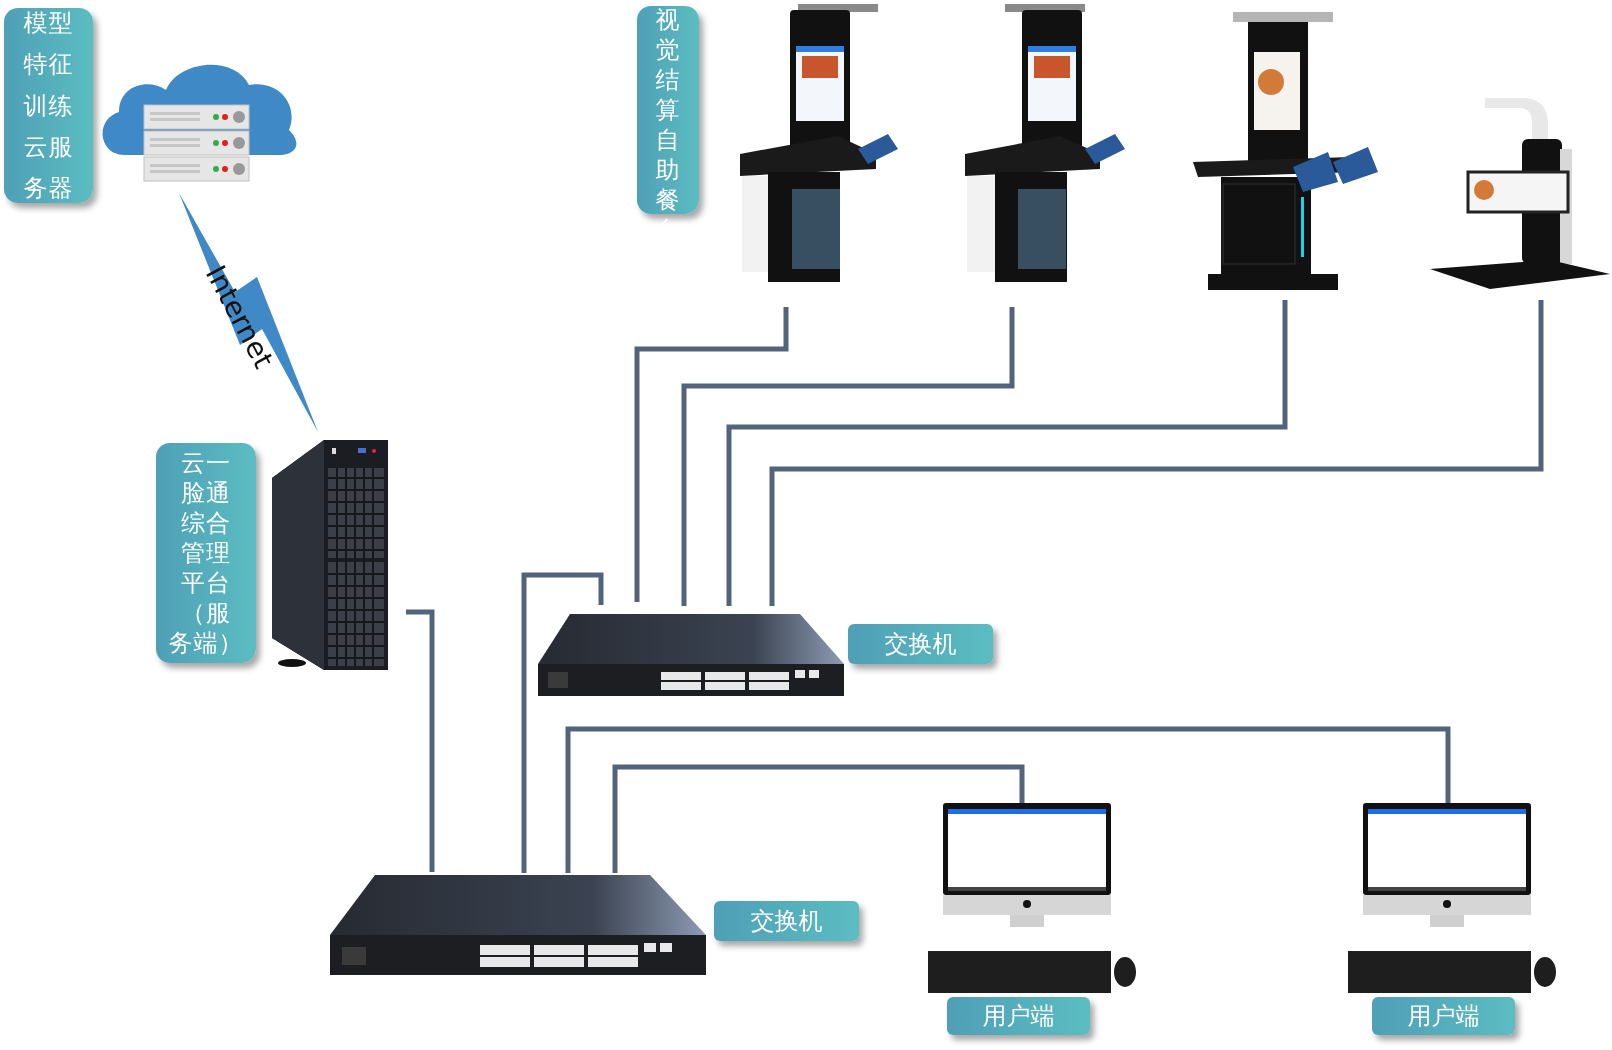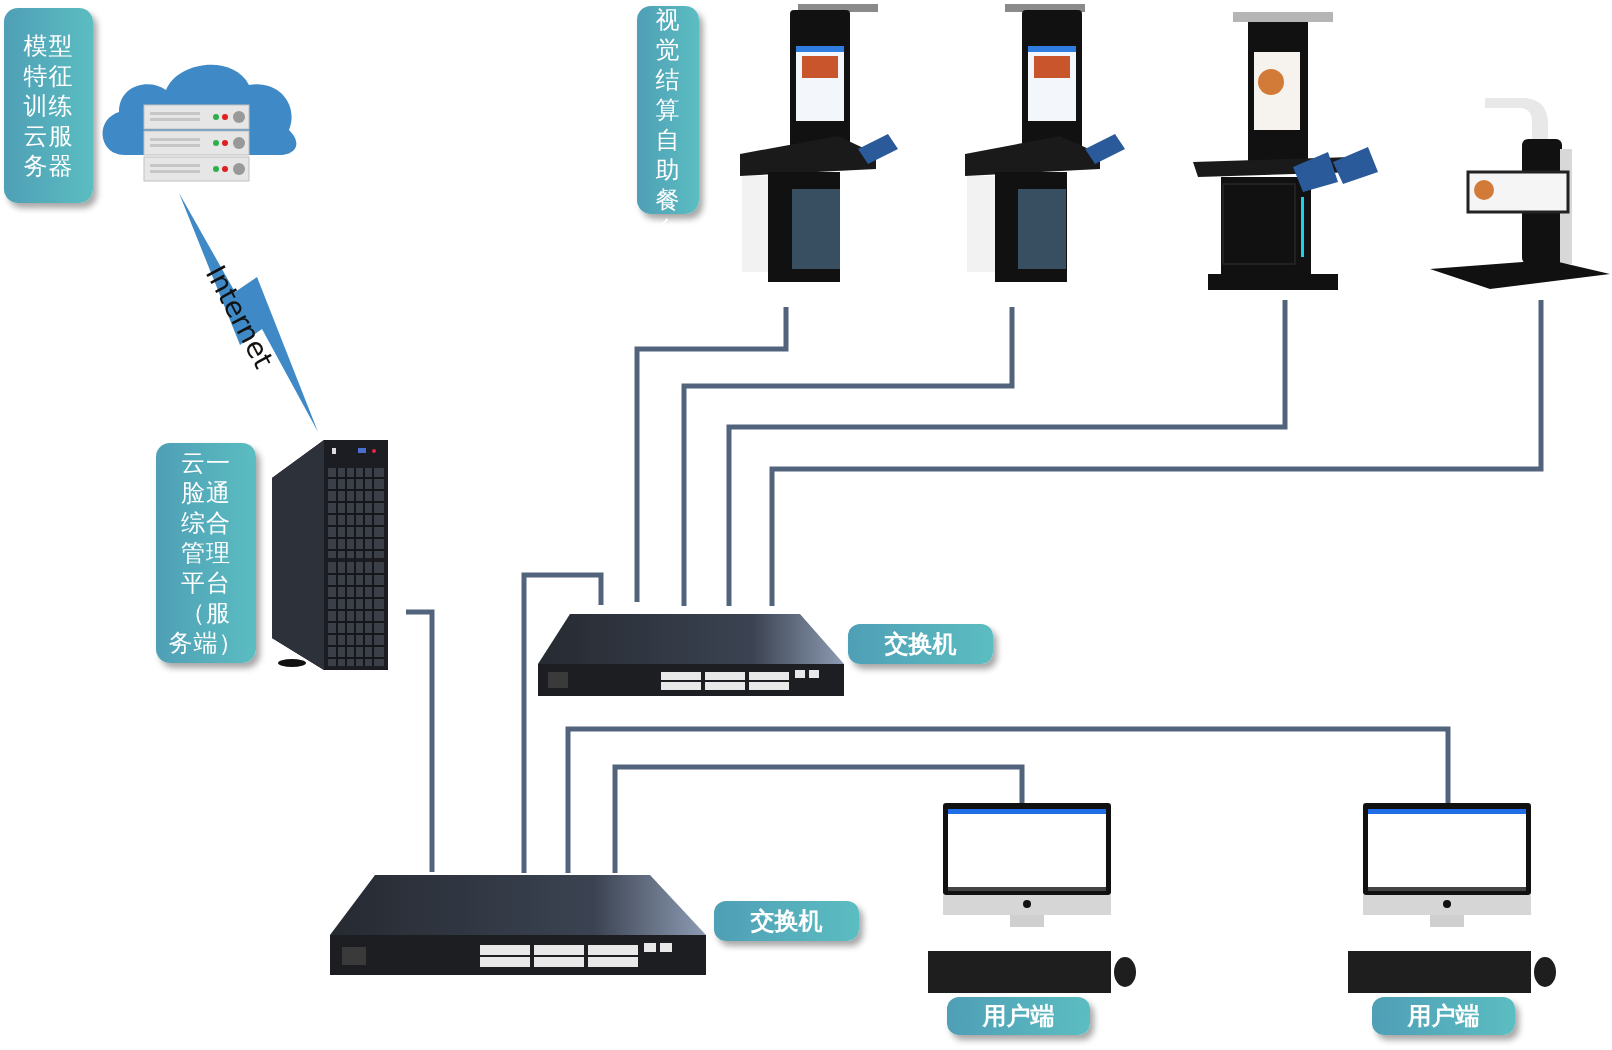--- a/index.html
+++ b/index.html
@@ -1,19 +1,19 @@
 <!DOCTYPE html>
 <html><head>
 <meta charset="utf-8">
 <style>
   html,body{margin:0;padding:0;background:#ffffff;}
   body{width:1612px;height:1050px;position:relative;overflow:hidden;font-family:"DejaVu Sans",sans-serif;}
   .label{position:absolute;border-radius:14px;background:linear-gradient(90deg,#4f9fb6 0%,#5bbdc1 100%);color:#fff;box-shadow:4px 5px 6px rgba(0,0,0,0.35);display:flex;align-items:center;justify-content:center;text-align:center;}
   .vlabel{font-size:24px;line-height:30px;letter-spacing:1px;}
-  .hlabel{font-size:24px;border-radius:12px;font-weight:bold;}
+  .hlabel{font-size:24px;border-radius:6px;}
   svg.wires{position:absolute;left:0;top:0;}
   .dev{position:absolute;}
 </style>
 </head>
 <body>
 
 <svg class="wires" width="1612" height="1050">
   <g fill="none" stroke="#52647c" stroke-width="5">
 
     <polyline points="637,602 637,349 786,349 786,307"></polyline>
@@ -55,21 +55,21 @@
       <circle cx="122" cy="93" r="3" fill="#2fae4a"></circle>
         <circle cx="131" cy="93" r="3" fill="#e02020"></circle>
         <circle cx="145" cy="93" r="6" fill="#999"></circle>
       <circle cx="122" cy="119" r="3" fill="#2fae4a"></circle>
         <circle cx="131" cy="119" r="3" fill="#e02020"></circle>
         <circle cx="145" cy="119" r="6" fill="#999"></circle>
     </g>
   </svg>
 </div>
 
-<div class="label vlabel" style="left:4px;top:8px;width:89px;height:195px;flex-direction:column;">
+<div class="label vlabel" style="left:4px;top:8px;width:89px;height:195px;flex-direction:column;justify-content:space-between;">
   <span>模型</span>
   <span>特征</span>
   <span>训练</span>
   <span>云服</span>
   <span>务器</span>
 </div>
 
 <div class="label vlabel" style="left:637px;top:6px;width:62px;height:208px;flex-direction:column;">
   <span>AI</span>
   <span>视</span>

